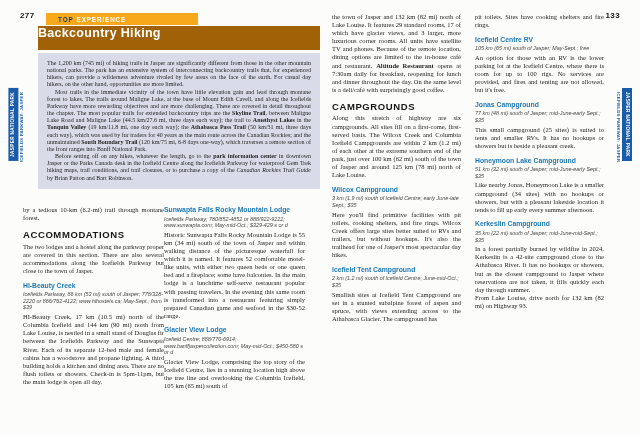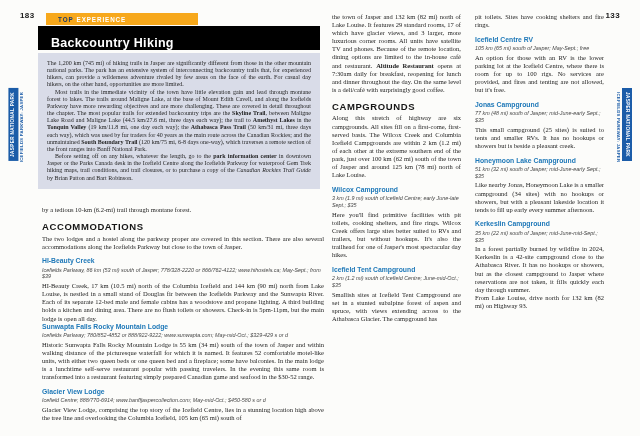--- a/index.html
+++ b/index.html
@@ -30,50 +30,50 @@
   
   #feature{position:absolute;left:38px;top:13px;width:282px;}
   .kicker{
     margin-left:8px;width:152px;height:12px;background:#f7a81b;
     display:flex;align-items:center;box-sizing:border-box;padding-left:12px;
     font:bold 6.3px "Liberation Sans",sans-serif;letter-spacing:.9px;
   }
   .k-top{color:#1b3a6b;}
   .k-rest{color:#ffffff;margin-left:3px;}
   .feature-titlebar{
-    margin-top:1px;height:24px;background:#000000;
-    display:flex;align-items:flex-end;padding-left:13px;box-sizing:border-box;
+    margin-top:1px;height:24px;background:#a16207;
+    display:flex;align-items:flex-start;box-sizing:border-box;
   }
   .feature-title{color:#ffffff;font:bold 12.5px "Liberation Sans",sans-serif;letter-spacing:.3px;}
   .feature-box{
     margin-top:3px;background:#d9dce8;padding:7px 9px;
     font-size:6px;line-height:7.15px;text-align:justify;color:#1f1f1f;
   }
   .feature-box p{margin:0;}
   .feature-box p.ind{text-indent:8px;}
 
   
   .cols{position:absolute;display:flex;}
-  #cols-left{left:42px;top:206px;width:282px;flex-direction:column;}
+  #cols-left{left:23px;top:206px;width:282px;}
   #cols-right{left:332px;top:13px;width:272px;gap:14px;}
   .col{flex:1;min-width:0;}
 
   .p{font-size:6.5px;line-height:8.1px;text-align:justify;color:#1d1d1d;margin:0;}
   .h1{font:bold 9.5px "Liberation Sans",sans-serif;color:#161616;letter-spacing:.6px;margin:7px 0 2.5px;}
   .col > .h1:first-child,#cols-right .col > .p:first-child{margin-top:0;}
   .h2{font:bold 6.8px "Liberation Sans",sans-serif;color:#1e78b8;margin:6.5px 0 1.5px;line-height:8px;}
   .meta{font:italic 5.4px "Liberation Sans",sans-serif;color:#474747;line-height:6.7px;margin:0 0 2px;}
 
   .f-b{font-weight:bold;}
   .f-i{font-style:italic;}
 </style>
 </head>
 <body>
 
-<div class="pageno" id="pn-left">183</div>
+<div class="pageno" id="pn-left">277</div>
 <div class="pageno" id="pn-right">133</div>
 
 <div class="spine" style="left:8px">
   <div class="spine-box vtext flip">JASPER NATIONAL PARK</div>
   <div class="spine-sub vtext flip">ICEFIELDS PARKWAY: JASPER</div>
 </div>
 
 <div class="spine" style="right:8px">
   <div class="spine-sub vtext">ICEFIELDS PARKWAY: JASPER</div>
   <div class="spine-box vtext">JASPER NATIONAL PARK</div>

